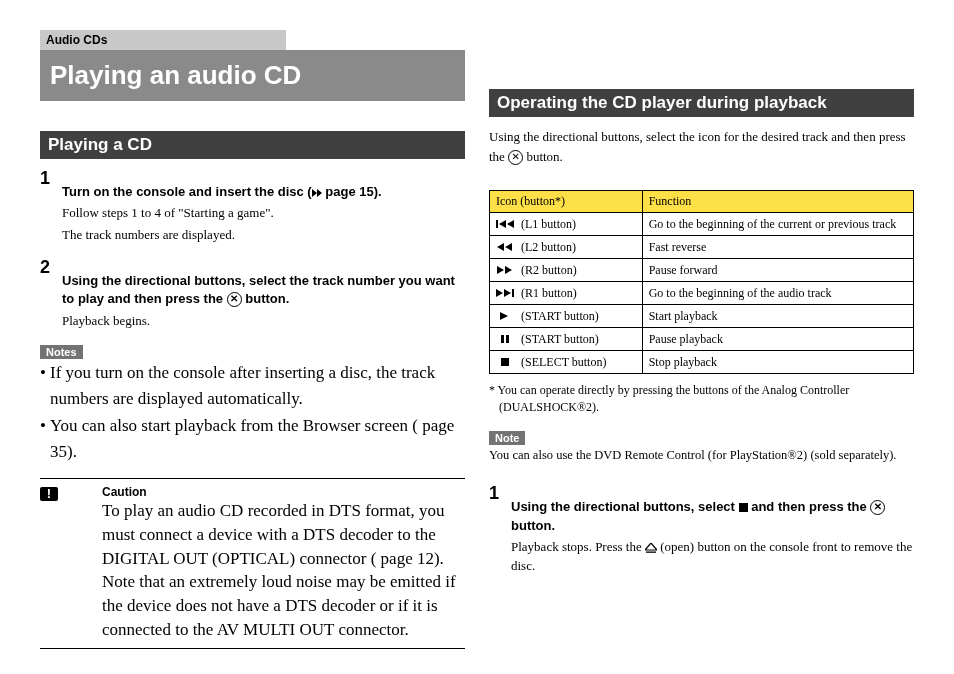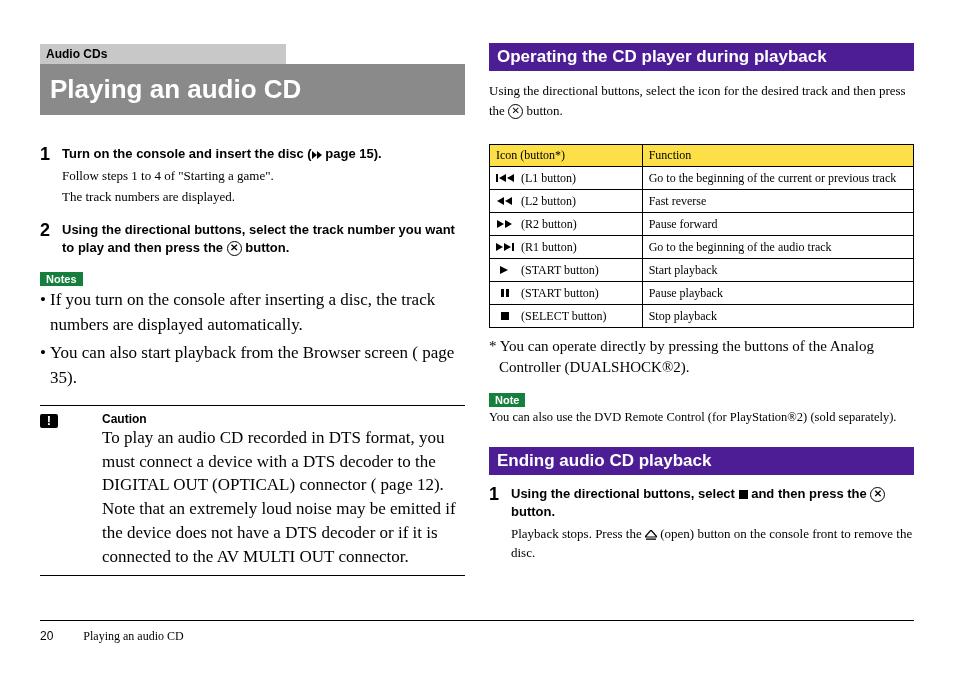--- a/index.html
+++ b/index.html
@@ -35,21 +35,21 @@
   .main-title {
     background: #8a8a8a;
     color: #fff;
     font-family: Arial, Helvetica, sans-serif;
     font-weight: bold;
     font-size: 26px;
     padding: 10px 10px;
     margin-bottom: 30px;
   }
   .section-title {
-    background: #4c1d95;
+    background: #404040;
     color: #fff;
     font-family: Arial, Helvetica, sans-serif;
     font-weight: bold;
     font-size: 17px;
     padding: 4px 8px;
     margin-bottom: 10px;
   }
   .step {
     display: flex;
     gap: 8px;
@@ -58,35 +58,36 @@
   .step-num {
     font-family: Arial, Helvetica, sans-serif;
     font-weight: bold;
     font-size: 18px;
     line-height: 1;
     flex-shrink: 0;
     width: 14px;
   }
   .step-body {
     flex: 1;
+    margin-top: 14px;
   }
   .step-heading {
     font-family: Arial, Helvetica, sans-serif;
     font-weight: bold;
     font-size: 13px;
     line-height: 1.4;
   }
   .step-text {
     font-size: 13px;
     line-height: 1.5;
     margin-top: 2px;
   }
   .notes-label, .note-label {
     display: inline-block;
-    background: #15803d;
+    background: #737373;
     color: #fff;
     font-family: Arial, Helvetica, sans-serif;
     font-weight: bold;
     font-size: 11px;
     padding: 1px 6px;
     margin-bottom: 0;
   }
   .bullet-list {
     list-style: none;
     padding: 0;
@@ -164,21 +165,21 @@
   .icon-cell {
     white-space: nowrap;
   }
   .icon-cell .glyph {
     display: inline-block;
     width: 22px;
     font-family: Arial, sans-serif;
     font-size: 13px;
   }
   .footnote {
-    font-size: 15px;
+    font-size: 12px;
     line-height: 1.4;
     margin-bottom: 14px;
     padding-left: 10px;
     text-indent: -10px;
   }
   .note-body {
     font-size: 12.5px;
     line-height: 1.5;
     margin-bottom: 20px;
   }
@@ -206,20 +207,21 @@
 </style>
 </head>
 <body>
 
 <div class="page">
 
   <div class="col">
     <div class="chapter-label">Audio CDs</div>
     <div class="main-title">Playing an audio CD</div>
 
+    <div class="section-title">Playing a CD</div>
 
     <div class="step">
       <div class="step-num">1</div>
       <div class="step-body">
         <div class="step-heading">
           <span>Turn on the console and insert the disc (</span><svg class="tri" width="10" height="8">
               <polygon points="0,0 0,8 5,4" fill="#000"></polygon>
               <polygon points="5,0 5,8 10,4" fill="#000"></polygon>
             </svg><span> page 15).</span>
         </div>
@@ -227,20 +229,21 @@
         <div class="step-text">The track numbers are displayed.</div>
       </div>
     </div>
 
     <div class="step">
       <div class="step-num">2</div>
       <div class="step-body">
         <div class="step-heading">
           <span>Using the directional buttons, select the track number you want to play and then press the </span><span class="circ-btn">✕</span><span> button.</span>
         </div>
+        <div class="step-text">Playback begins.</div>
       </div>
     </div>
 
     <div class="notes-label">Notes</div>
     <ul class="bullet-list">
       <li>If you turn on the console after inserting a disc, the track numbers are displayed automatically.</li>
       <li>You can also start playback from the Browser screen (  page 35).</li>
     </ul>
 
     <div class="caution-block">
@@ -316,21 +319,20 @@
         <td>Stop playback</td>
       </tr>
     </tbody>
       </table>
 
     <div class="footnote">*  You can operate directly by pressing the buttons of the Analog Controller (DUALSHOCK®2).</div>
 
     <div class="note-label">Note</div>
     <div class="note-body">You can also use the DVD Remote Control (for PlayStation®2) (sold separately).</div>
 
-    <div class="section-title">Ending audio CD playback</div>
 
     <div class="step">
       <div class="step-num">1</div>
       <div class="step-body">
         <div class="step-heading">
           <span>Using the directional buttons, select </span><svg width="9" height="9" class="tri">
               <rect x="0" y="0" width="9" height="9"></rect>
             </svg><span> and then press the </span><span class="circ-btn">✕</span><span> button.</span>
         </div>
         <div class="step-text">

